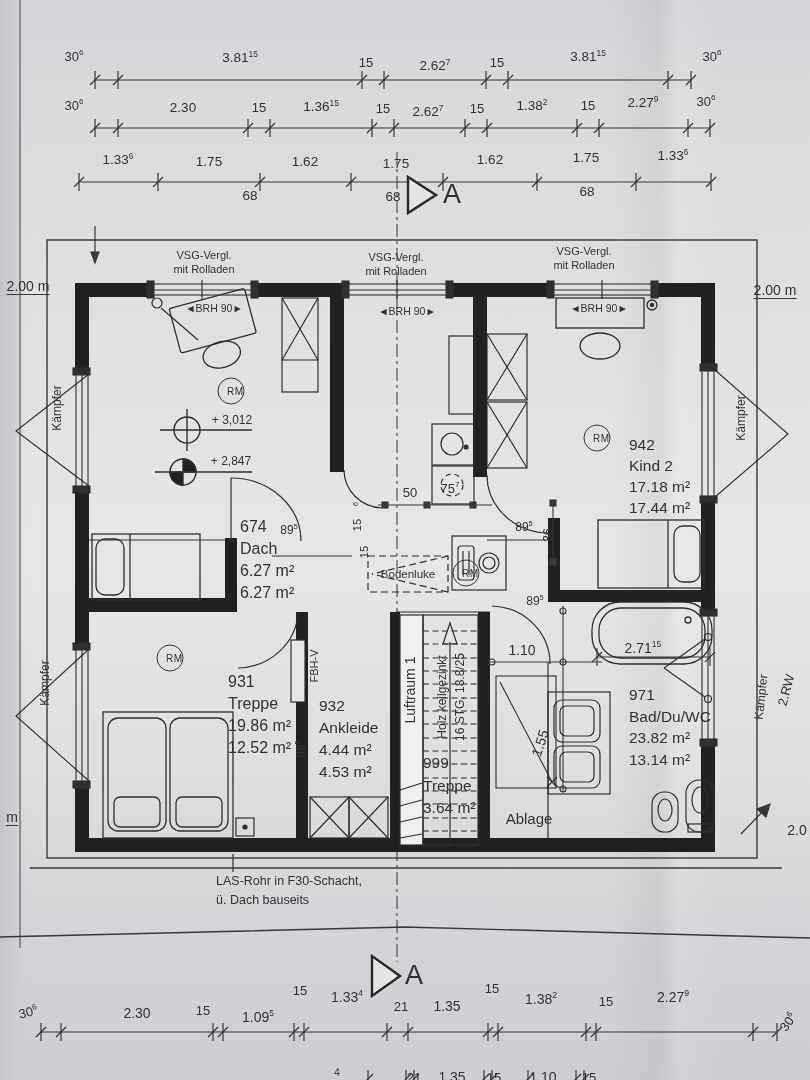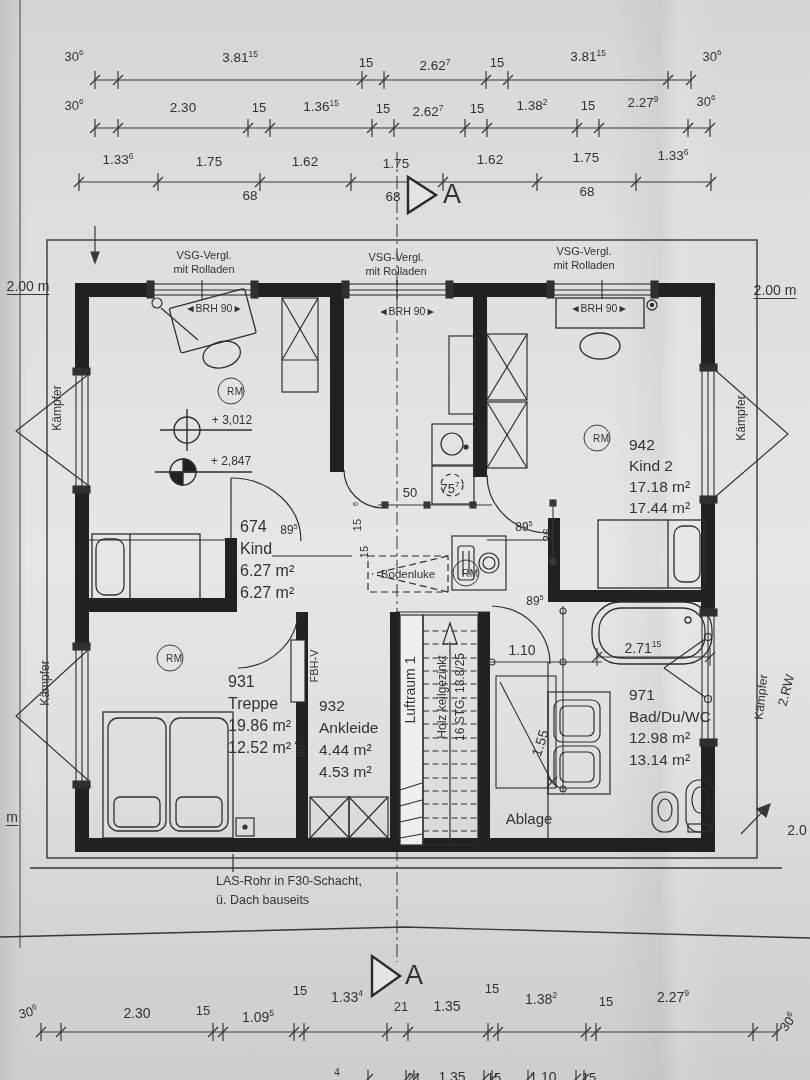--- a/index.html
+++ b/index.html
@@ -534,35 +534,40 @@
     </div>
 
   <div class="room" style="left:629px;top:434px;font-size:15.5px;line-height:21px;">
     <div>942</div>
     <div>Kind 2</div>
     <div>17.18 m²</div>
     <div>17.44 m²</div>
   </div>
   <div class="room" style="left:240px;top:516px;font-size:16px;line-height:22px;">
     <div>674</div>
-    <div>Kind</div>
+    <div>Dach</div>
     <div>6.27 m²</div>
     <div>6.27 m²</div>
   </div>
   <div class="room" style="left:228px;top:671px;font-size:16px;line-height:22px;">
     <div>931</div>
     <div>Treppe</div>
     <div>19.86 m²</div>
     <div>12.52 m²</div>
   </div>
   <div class="room" style="left:319px;top:695px;font-size:15.5px;line-height:22px;">
     <div>932</div>
     <div>Ankleide</div>
     <div>4.44 m²</div>
     <div>4.53 m²</div>
   </div>
+  <div class="room" style="left:423px;top:752px;font-size:15.5px;line-height:22.5px;">
+    <div>999</div>
+    <div>Treppe</div>
+    <div>3.64 m²</div>
+  </div>
   <div class="room" style="left:629px;top:684px;font-size:15.5px;line-height:21.5px;">
     <div>971</div>
     <div>Bad/Du/WC</div>
-    <div>12.98 m²</div>
+    <div>23.82 m²</div>
     <div>13.14 m²</div>
   </div>
 </div>
 
 </body></html>

